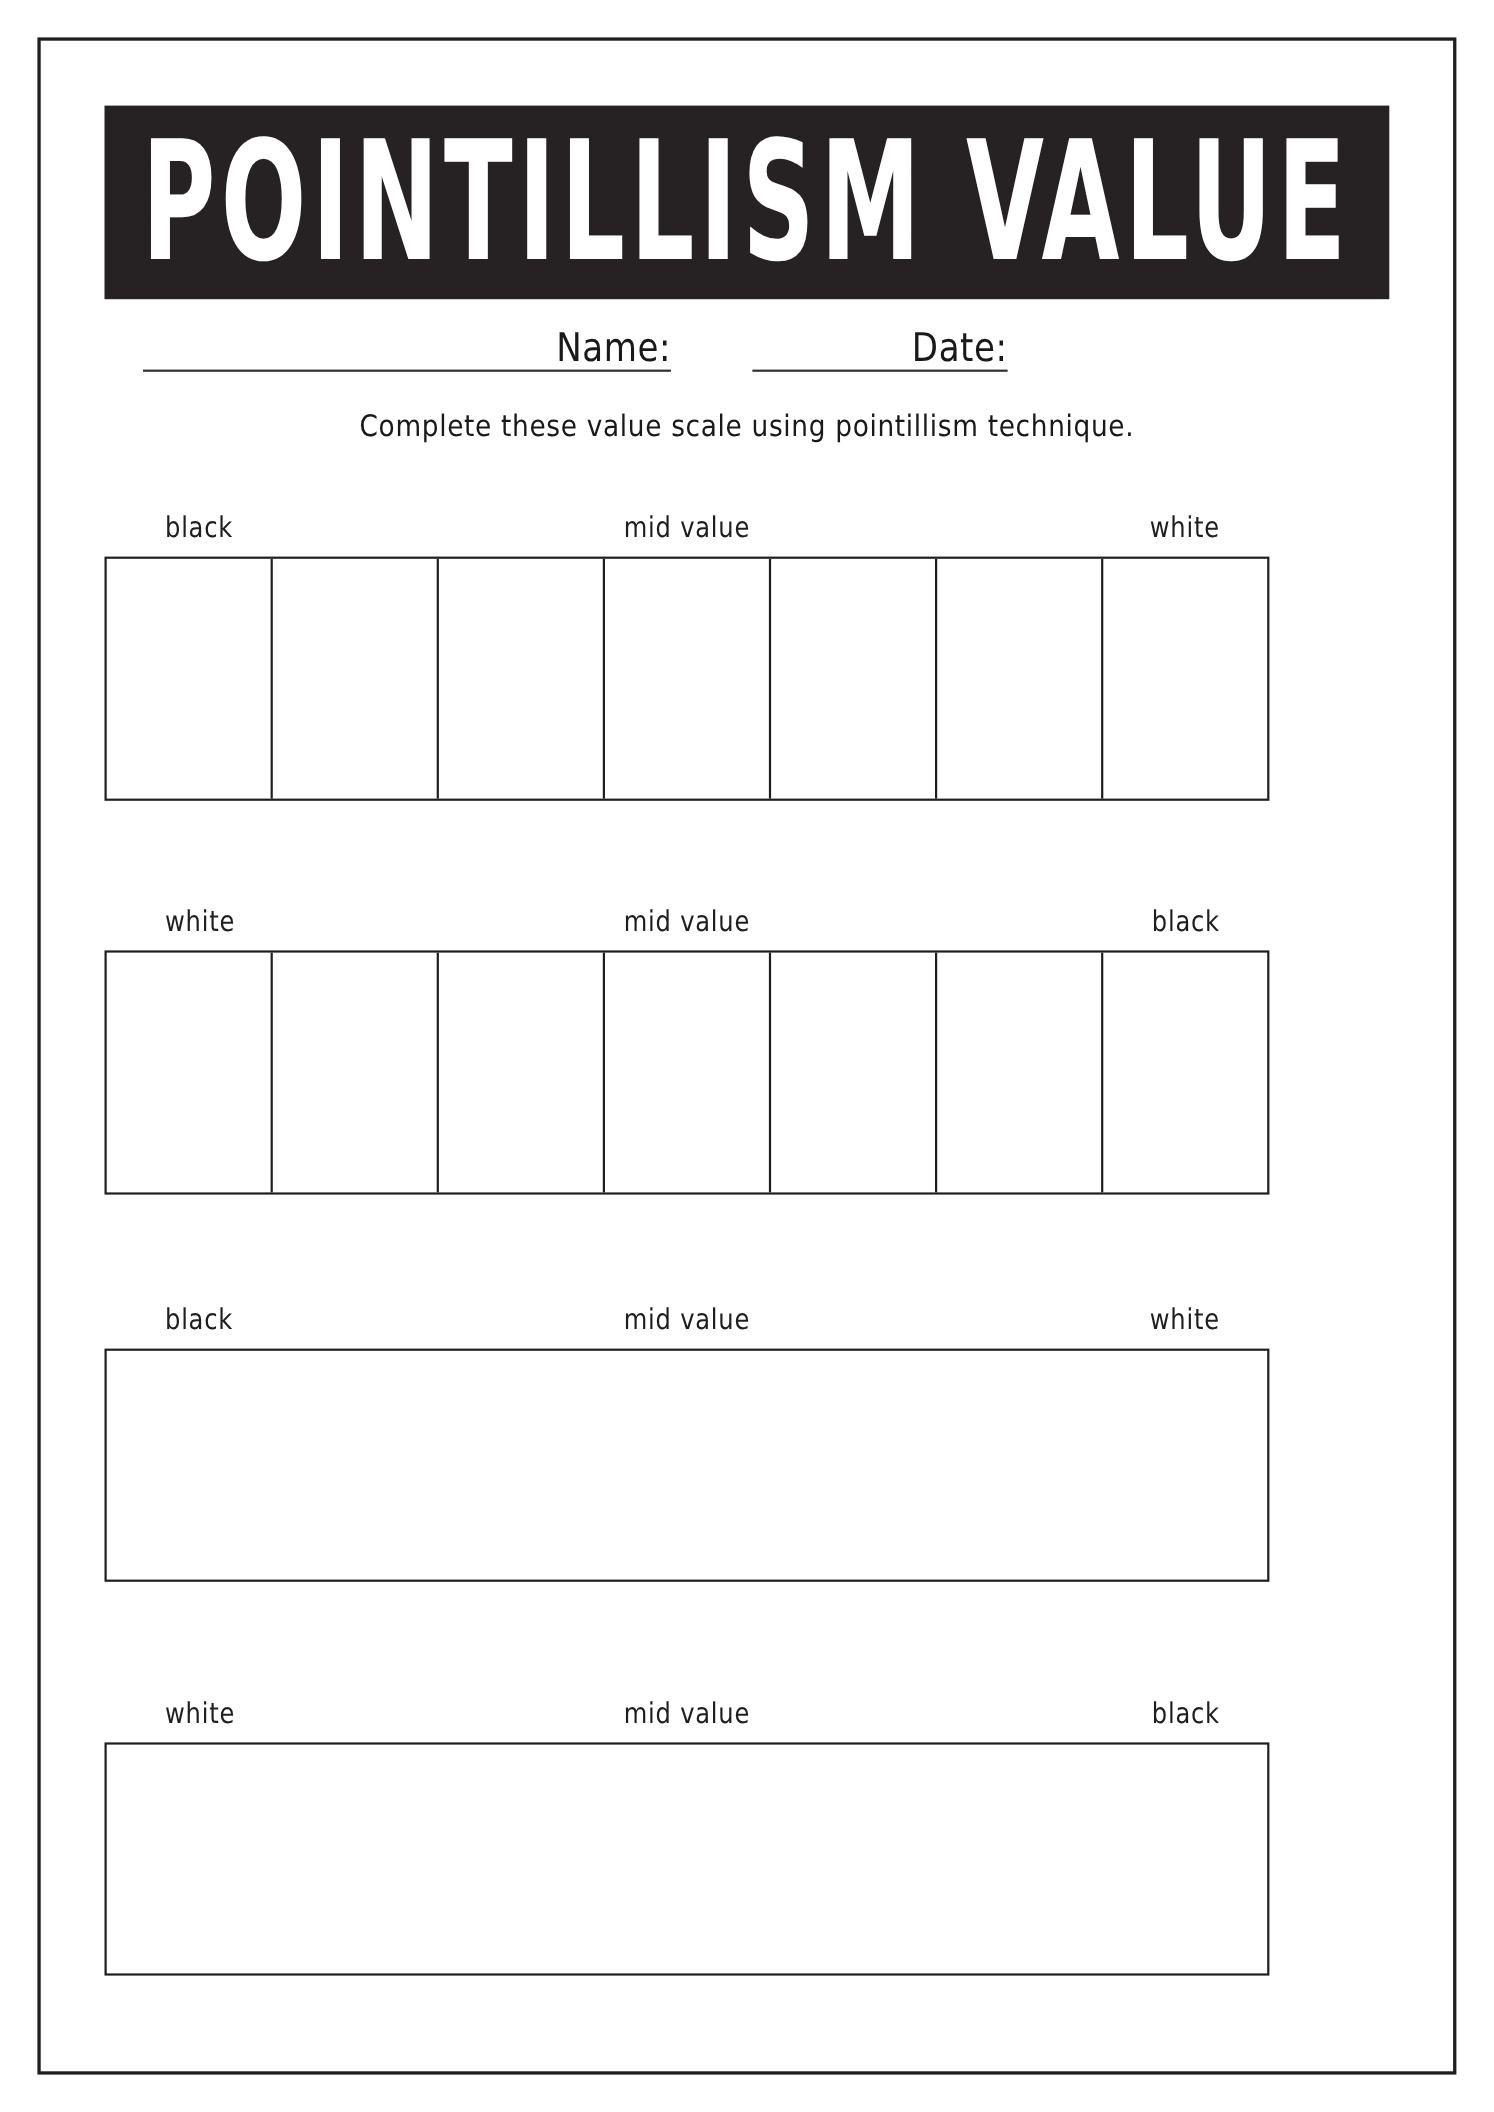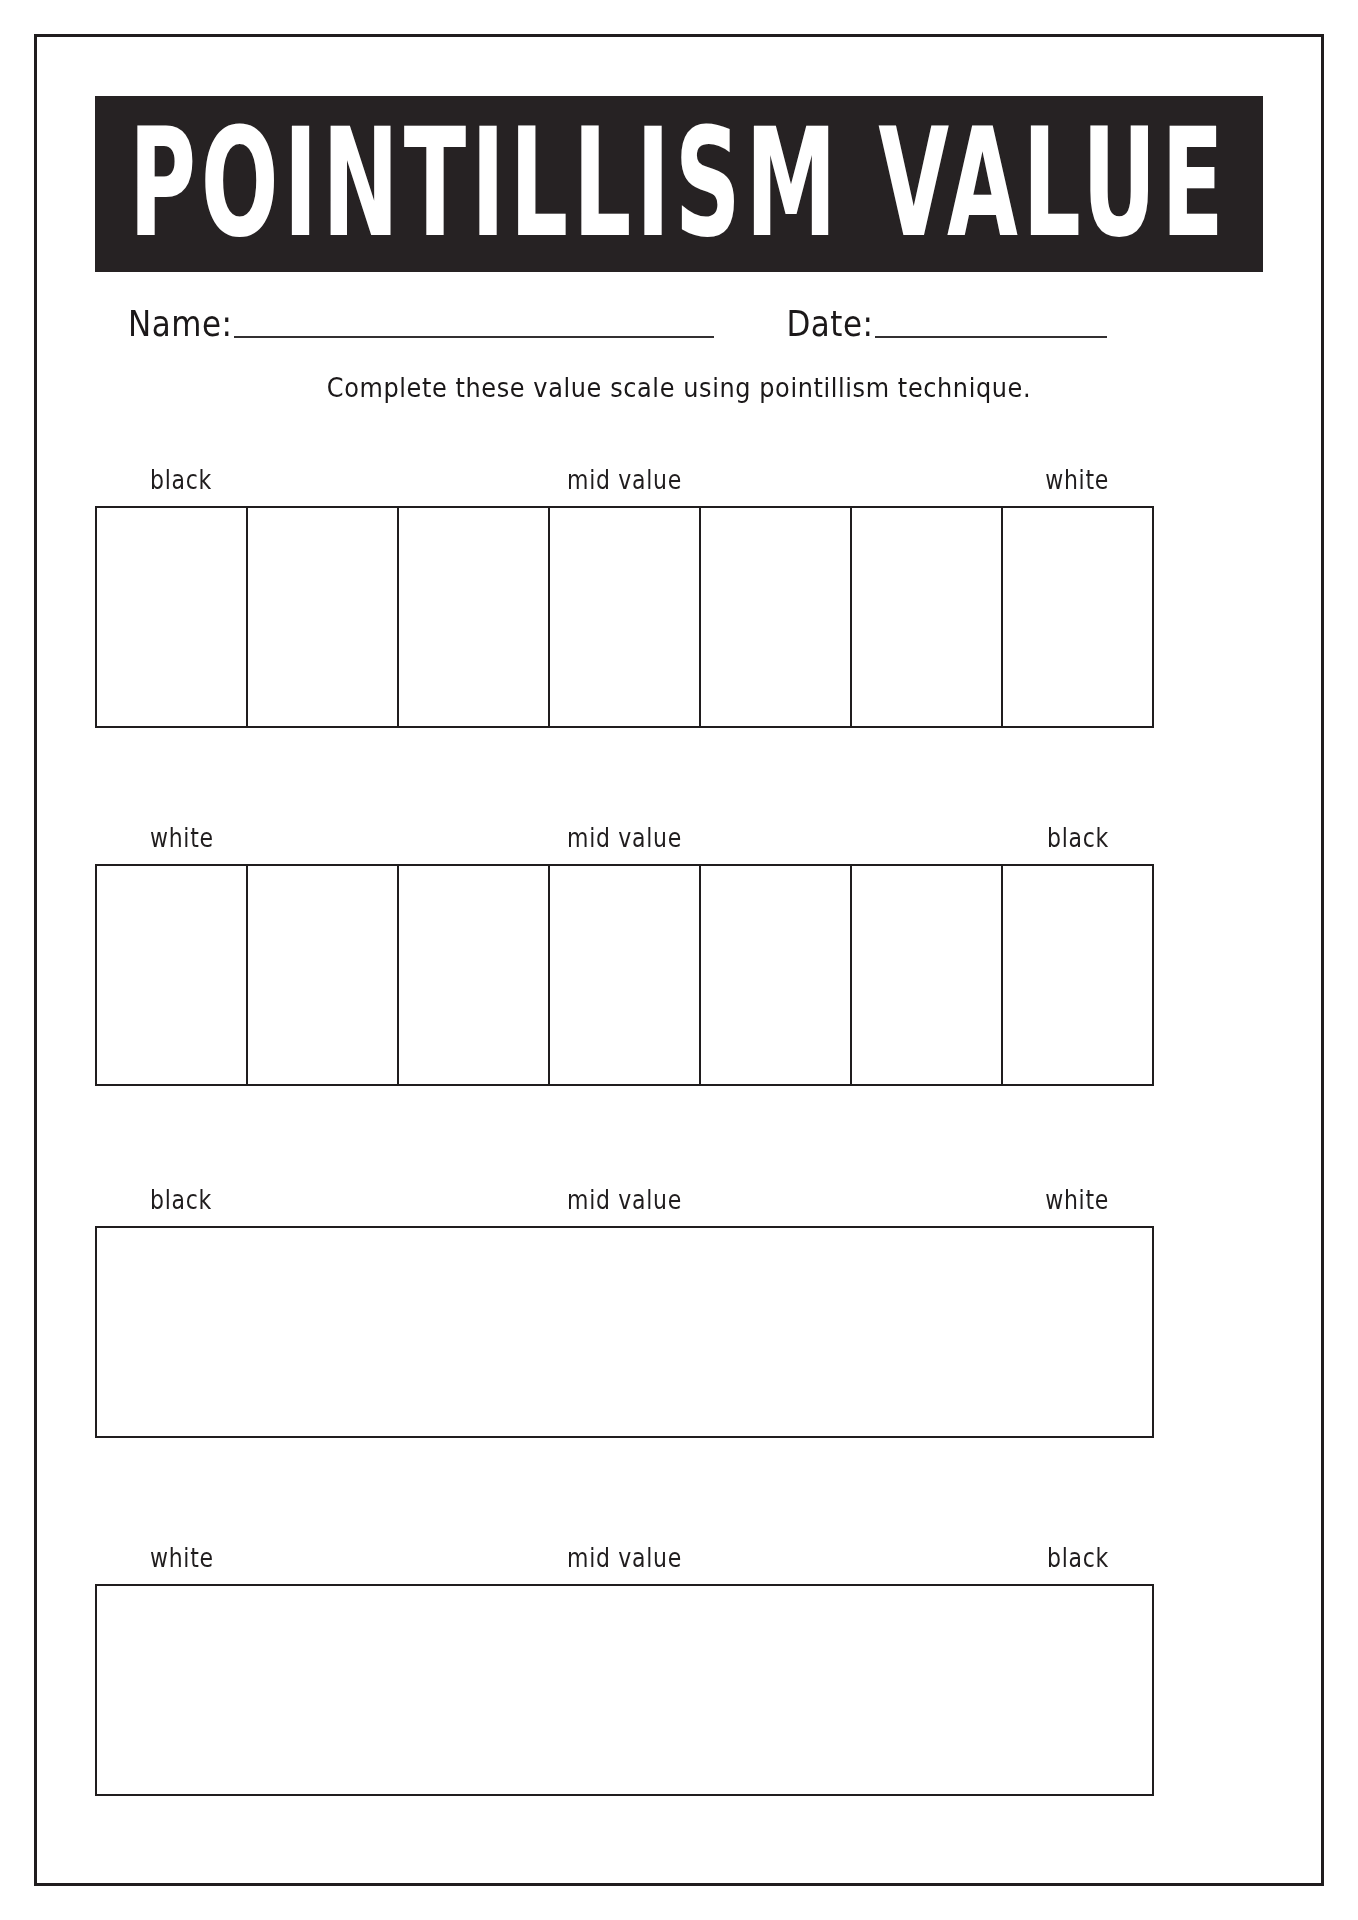--- a/index.html
+++ b/index.html
@@ -67,20 +67,21 @@
     left: 128px;
     top: 296px;
     width: 1100px;
     height: 46px;
     display: flex;
     align-items: flex-end;
   }
   .field {
     display: flex;
     align-items: flex-end;
+    flex-direction: column;
   }
   .field-label {
     font-family: "DejaVu Sans", sans-serif;
     font-size: 31px;
     color: #1b1819;
     line-height: 1;
     letter-spacing: 0.5px;
     transform: scaleY(1.16);
     transform-origin: left bottom;
     white-space: nowrap;

